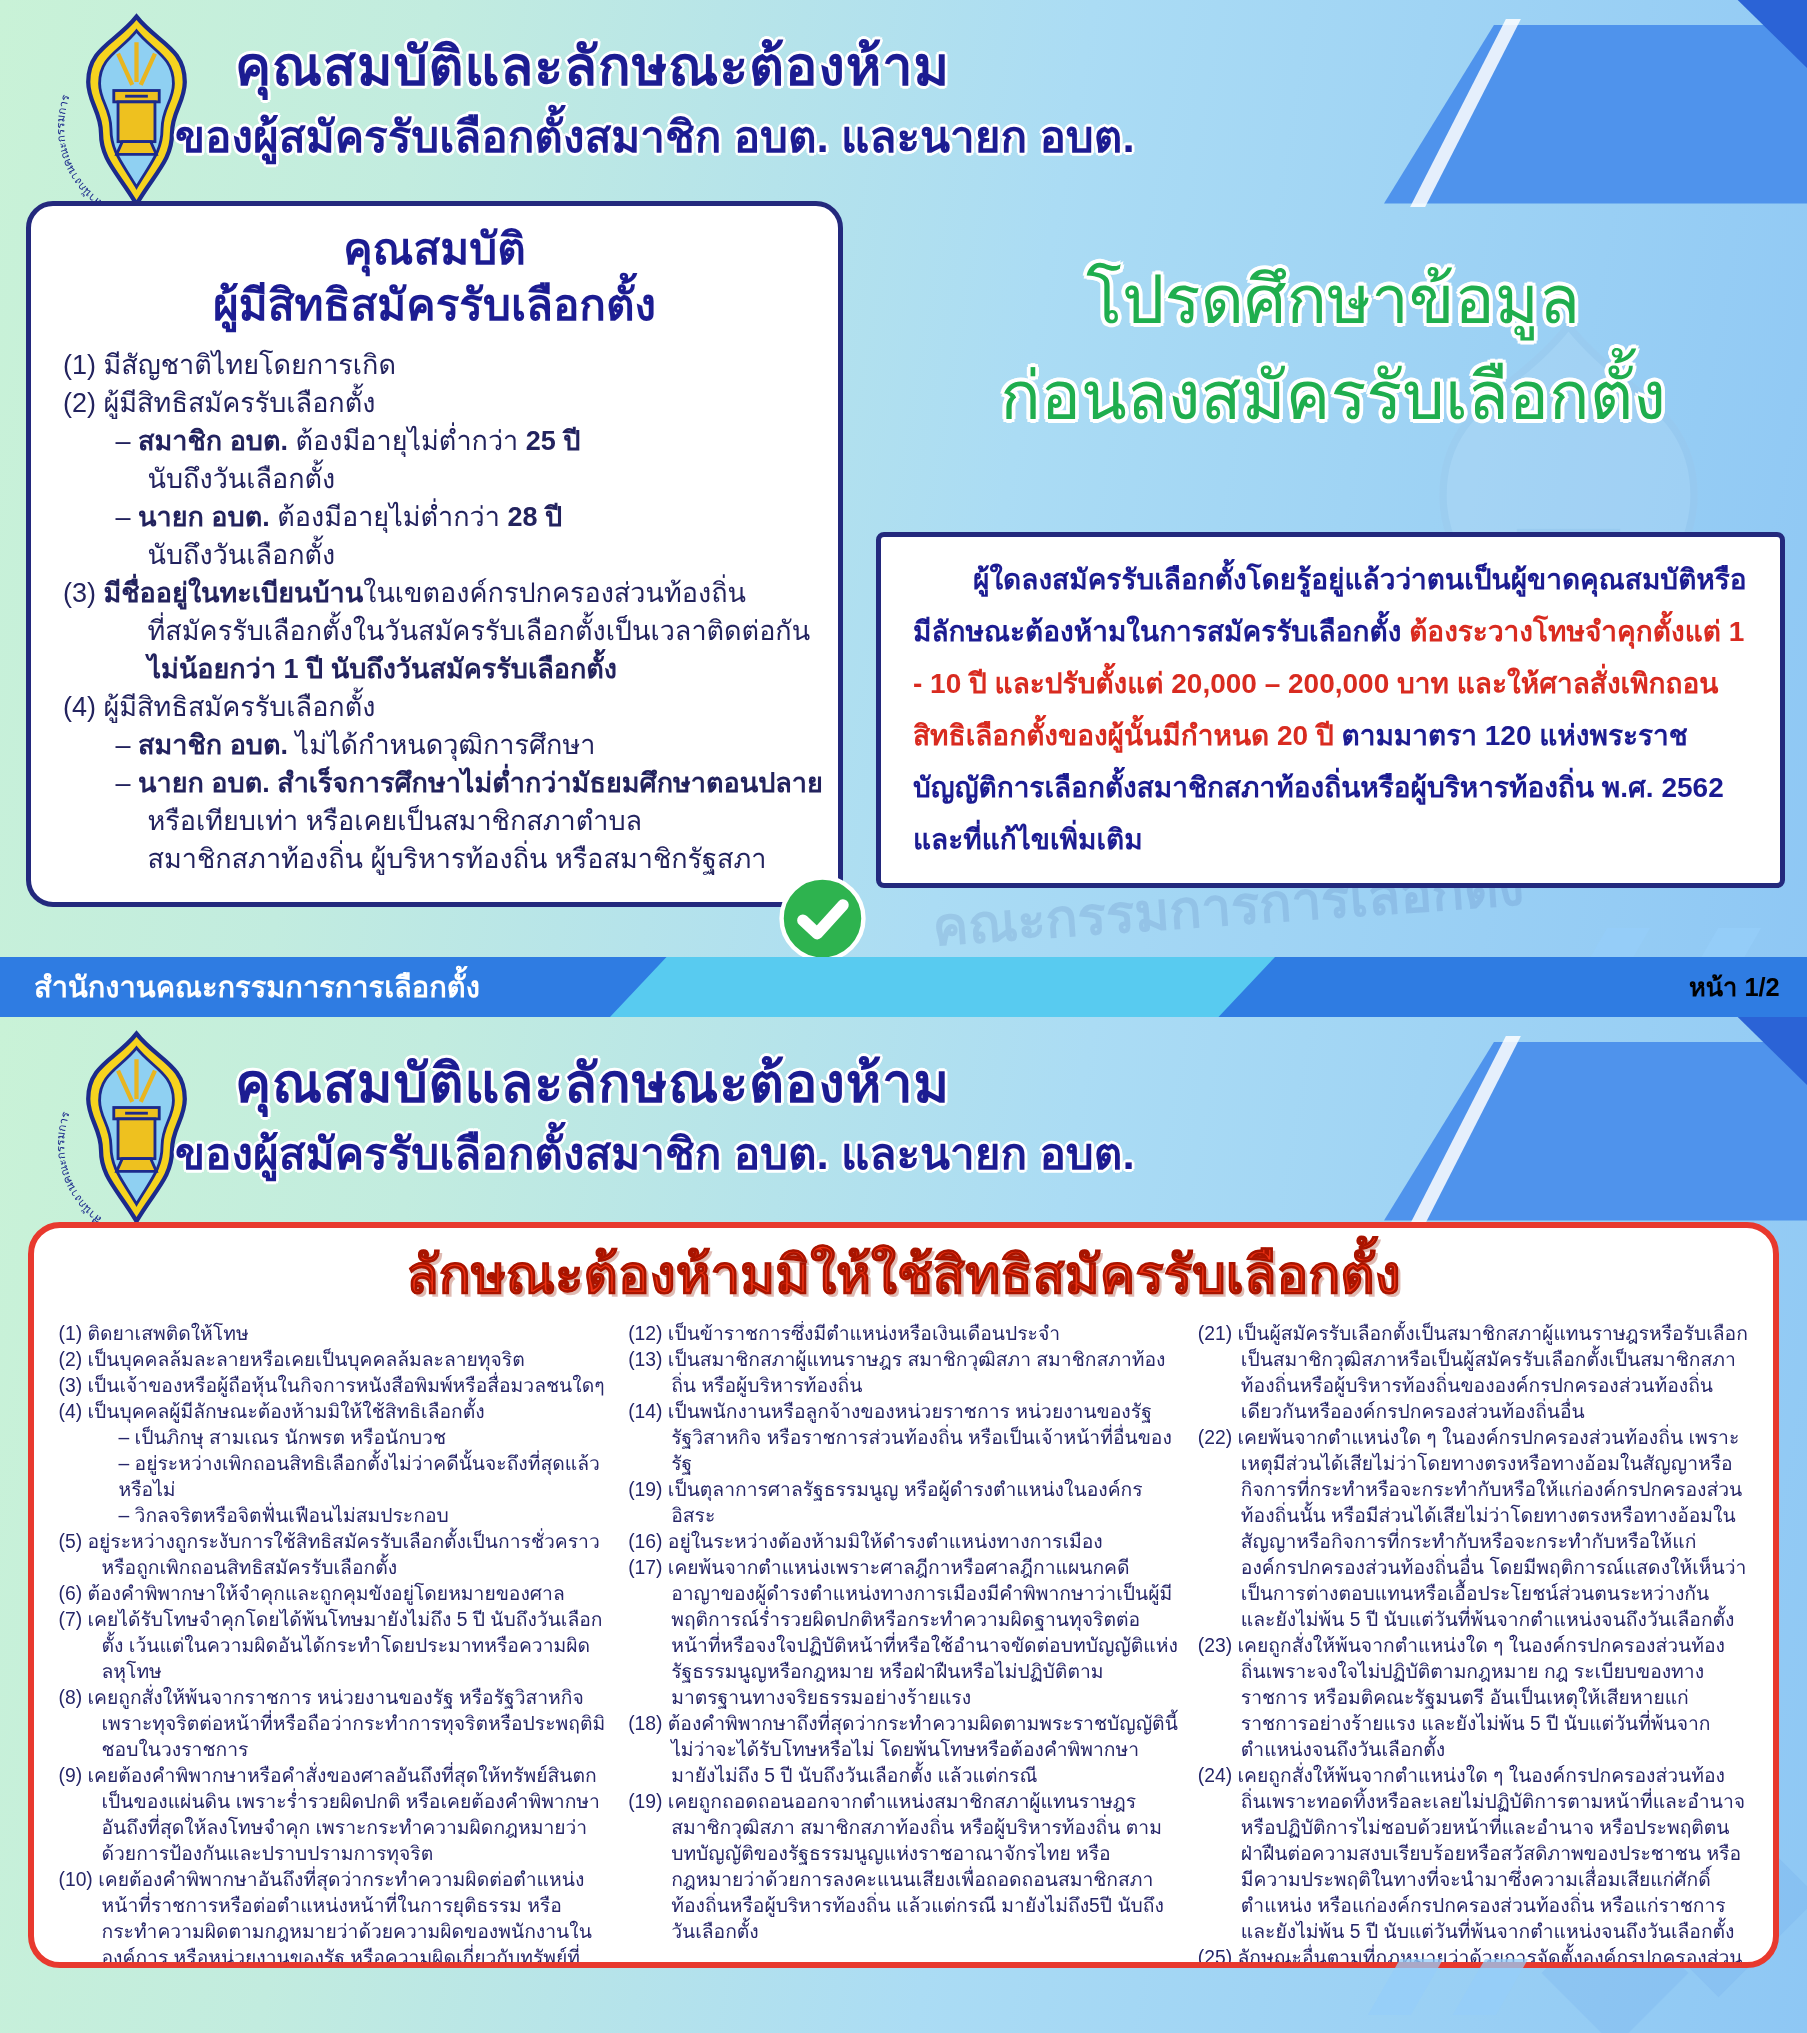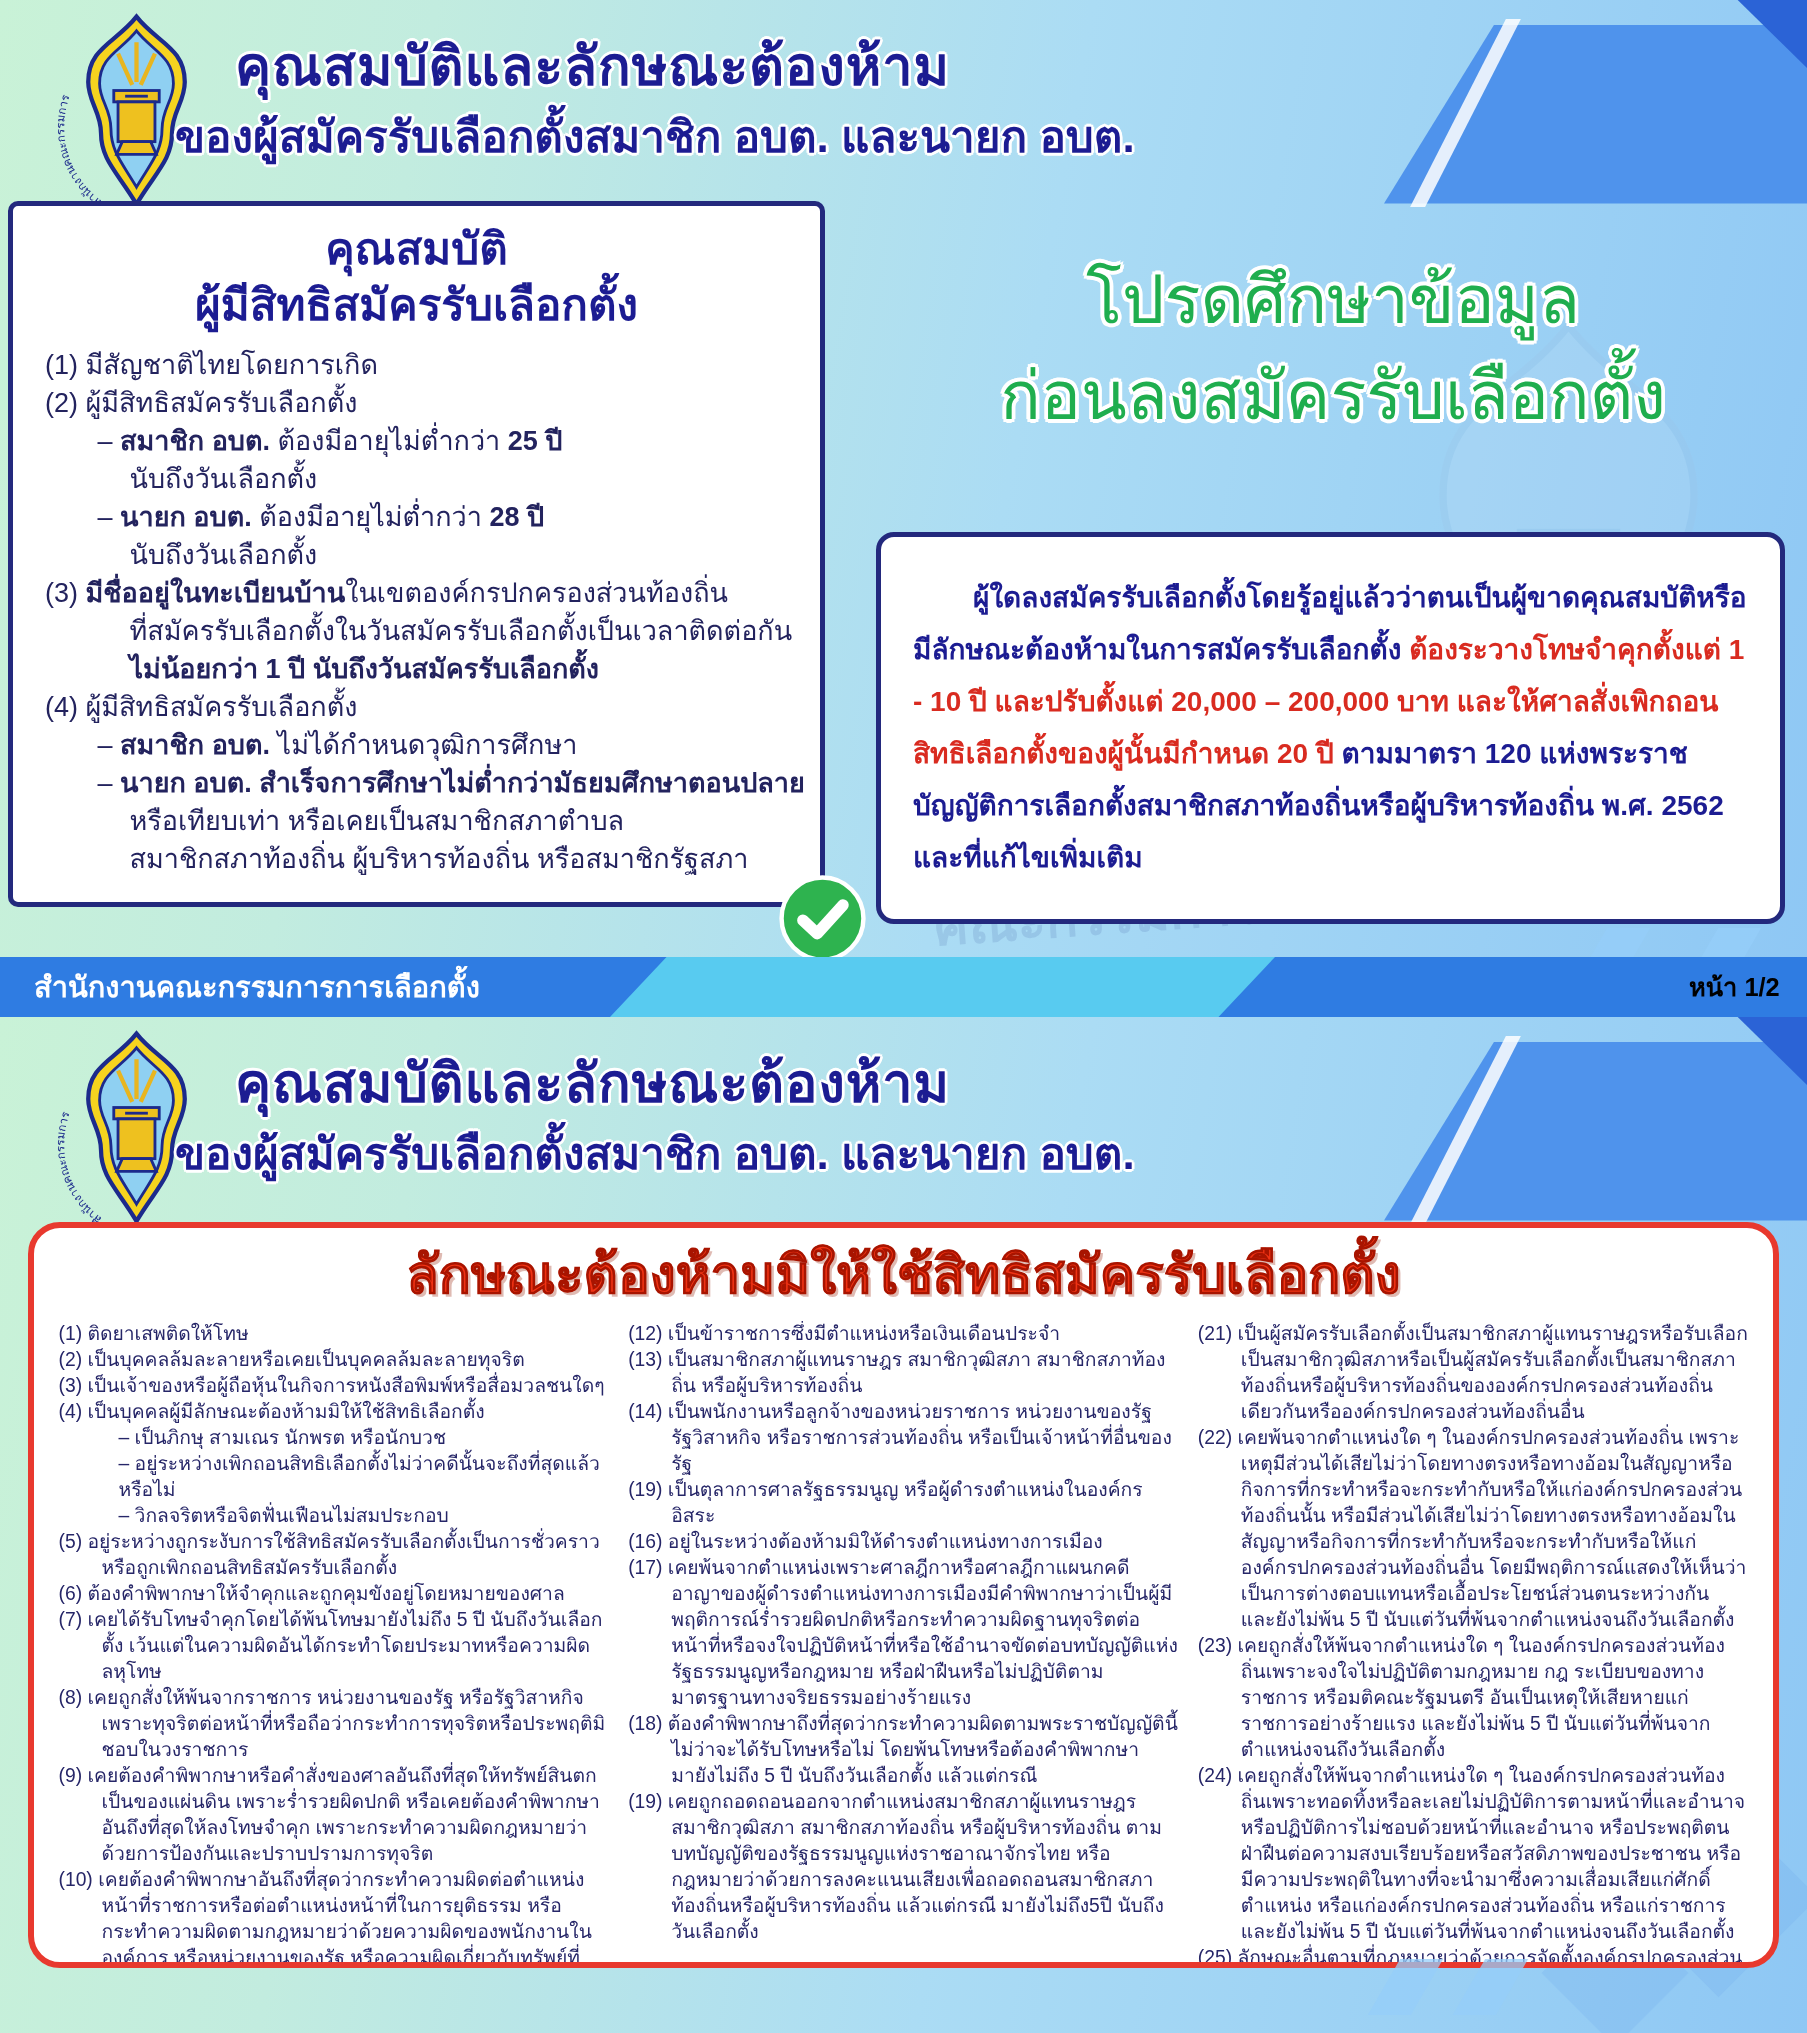--- a/index.html
+++ b/index.html
@@ -24,39 +24,39 @@
   .htitle1{position:absolute;left:235px;top:22.6px;font-size:54px;font-weight:800;color:#1c1c92;
            letter-spacing:0.9px;line-height:87px;
            text-shadow:-2.8px 0 0 #fff,2.8px 0 0 #fff,0 -2.8px 0 #fff,0 2.8px 0 #fff,
                        -1.9px -1.9px 0 #fff,1.9px -1.9px 0 #fff,-1.9px 1.9px 0 #fff,1.9px 1.9px 0 #fff;}
   .htitle2{position:absolute;left:175px;top:105px;font-size:44px;font-weight:800;color:#1c1c92;
            line-height:64px;
            text-shadow:-2.8px 0 0 #fff,2.8px 0 0 #fff,0 -2.8px 0 #fff,0 2.8px 0 #fff,
                        -1.9px -1.9px 0 #fff,1.9px -1.9px 0 #fff,-1.9px 1.9px 0 #fff,1.9px 1.9px 0 #fff;}
 
   
-  .qual-panel{position:absolute;left:8px;top:201px;width:817px;height:706px;background:#fff;
-              border:5.6px solid #23297d;border-radius:10px;box-sizing:border-box;
+  .qual-panel{position:absolute;left:26px;top:201px;width:817px;height:706px;background:#fff;
+              border:5.6px solid #23297d;border-radius:27px;box-sizing:border-box;
               padding:15px 24.5px 9.4px 24.5px;overflow:hidden;}
   .qual-title{ text-align:center;font-size:44px;font-weight:800;color:#1c1c92;line-height:56px;}
   .qual-list{margin-top:13px;font-size:27px;color:#23235e;line-height:38px;}
   .ql{white-space:nowrap;}
   .ql0{padding-left:7.5px;} .ql1{padding-left:60px;} .ql2{padding-left:92px;}
   .b{font-weight:800;}
 
   
   .study{position:absolute;left:862px;top:252px;width:942px;text-align:center;
          font-size:67px;font-weight:400;color:#1fae4e;line-height:96px;letter-spacing:0;
          text-shadow:-3.8px 0 0 #fff,3.8px 0 0 #fff,0 -3.8px 0 #fff,0 3.8px 0 #fff,
                      -2.8px -2.8px 0 #fff,2.8px -2.8px 0 #fff,-2.8px 2.8px 0 #fff,2.8px 2.8px 0 #fff;}
 
   
   .warning-panel{position:absolute;left:876px;top:532px;width:909px;min-height:350px;background:#fff;
-                 border:5.6px solid #23297d;border-radius:18px;box-sizing:border-box;
-                 padding:35px 32px;overflow:hidden;}
+                 border:5.6px solid #23297d;border-radius:8px;box-sizing:border-box;
+                 padding:17px 32px;overflow:hidden;}
   .warning-text{font-size:28px;font-weight:800;line-height:52px;color:#1c1c92;text-indent:60px;}
   .c-navy{color:#1c1c92;} .c-red{color:#d92b20;}
 
   
   .wm-seal{position:absolute;left:1347px;top:311px;width:443px;opacity:.28;}
   .wm-text{position:absolute;left:932px;top:864px;font-size:53px;font-weight:700;
            color:rgba(30,60,140,.12);transform:rotate(-4deg);white-space:nowrap;}
 
   
   .check{position:absolute;left:778px;top:874px;width:89px;height:89px;}

